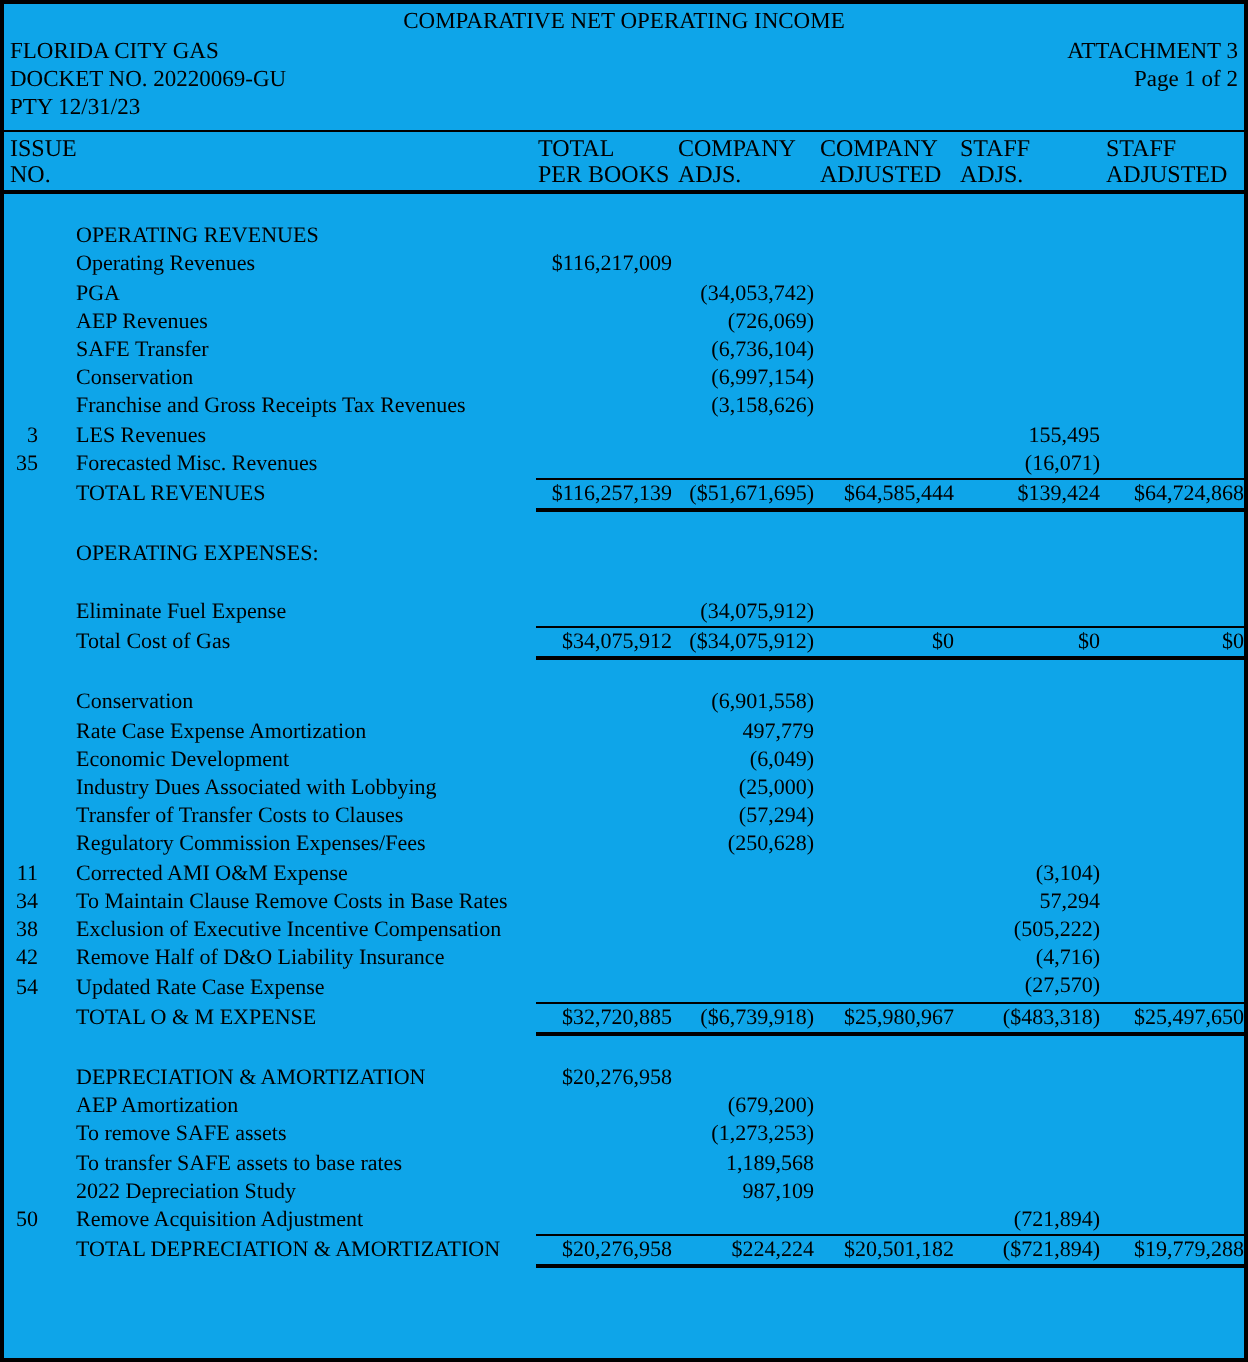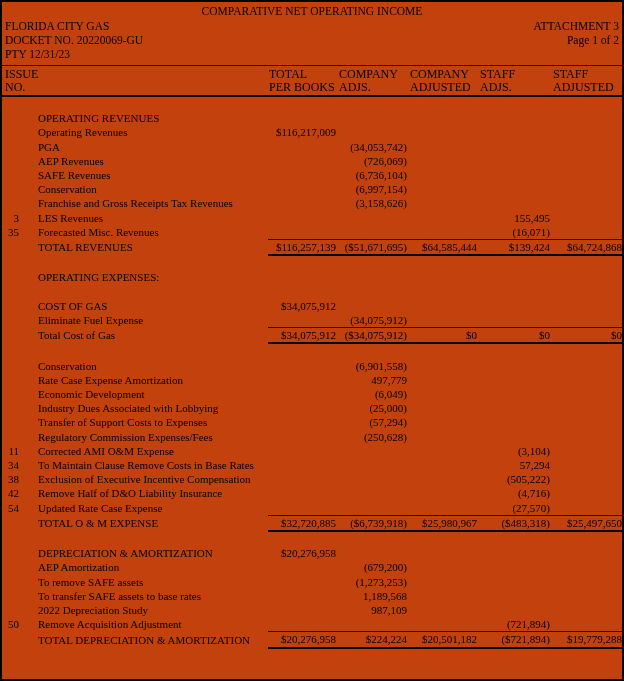--- a/index.html
+++ b/index.html
@@ -1,18 +1,18 @@
 <!DOCTYPE html>
 <html><head>
 <meta charset="utf-8">
 <style>
   html,body { margin:0; padding:0; background:#e8e8e8; }
   .page {
     width:624px; height:681px; box-sizing:border-box;
-    background:#c2410c; border:2px solid #000;
+    background:#0ea5e9; border:2px solid #000;
     font-family:"Liberation Serif","DejaVu Serif",serif;
     color:#000; overflow:hidden;
   }
   .hdr { padding:2px 3px 0 3px; }
   .hdr-title { text-align:center; font-size:11.5px; line-height:15px; }
   .hdr-line { display:flex; justify-content:space-between; font-size:11.5px; line-height:14px; }
   .hdr-line .l { text-align:left; }
   .hdr-line .r { text-align:right; }
   table.sched { border-collapse:collapse; width:100%; table-layout:fixed; margin-top:4px; }
   col.c-issue { width:32px; }
@@ -137,21 +137,21 @@
           <td class="issue"></td>
           <td class="desc">AEP Revenues</td>
           <td class="num"></td>
           <td class="num">(726,069)</td>
           <td class="num"></td>
           <td class="num"></td>
           <td class="num"></td>
         </tr>
         <tr>
           <td class="issue"></td>
-          <td class="desc">SAFE Revenues</td>
+          <td class="desc">SAFE Transfer</td>
           <td class="num"></td>
           <td class="num">(6,736,104)</td>
           <td class="num"></td>
           <td class="num"></td>
           <td class="num"></td>
         </tr>
         <tr>
           <td class="issue"></td>
           <td class="desc">Conservation</td>
           <td class="num"></td>
@@ -206,29 +206,20 @@
           <td class="num"></td>
           <td class="num"></td>
           <td class="num"></td>
           <td class="num"></td>
         </tr>
         <tr class="blankrow">
           <td colspan="7"></td>
         </tr>
         <tr>
           <td class="issue"></td>
-          <td class="desc">COST OF GAS</td>
-          <td class="num">$34,075,912</td>
-          <td class="num"></td>
-          <td class="num"></td>
-          <td class="num"></td>
-          <td class="num"></td>
-        </tr>
-        <tr>
-          <td class="issue"></td>
           <td class="desc">Eliminate Fuel Expense</td>
           <td class="num"></td>
           <td class="num">(34,075,912)</td>
           <td class="num"></td>
           <td class="num"></td>
           <td class="num"></td>
         </tr>
         <tr class="total">
           <td class="issue"></td>
           <td class="desc">Total Cost of Gas</td>
@@ -272,21 +263,21 @@
           <td class="issue"></td>
           <td class="desc">Industry Dues Associated with Lobbying</td>
           <td class="num"></td>
           <td class="num">(25,000)</td>
           <td class="num"></td>
           <td class="num"></td>
           <td class="num"></td>
         </tr>
         <tr>
           <td class="issue"></td>
-          <td class="desc">Transfer of Support Costs to Expenses</td>
+          <td class="desc">Transfer of Transfer Costs to Clauses</td>
           <td class="num"></td>
           <td class="num">(57,294)</td>
           <td class="num"></td>
           <td class="num"></td>
           <td class="num"></td>
         </tr>
         <tr>
           <td class="issue"></td>
           <td class="desc">Regulatory Commission Expenses/Fees</td>
           <td class="num"></td>

